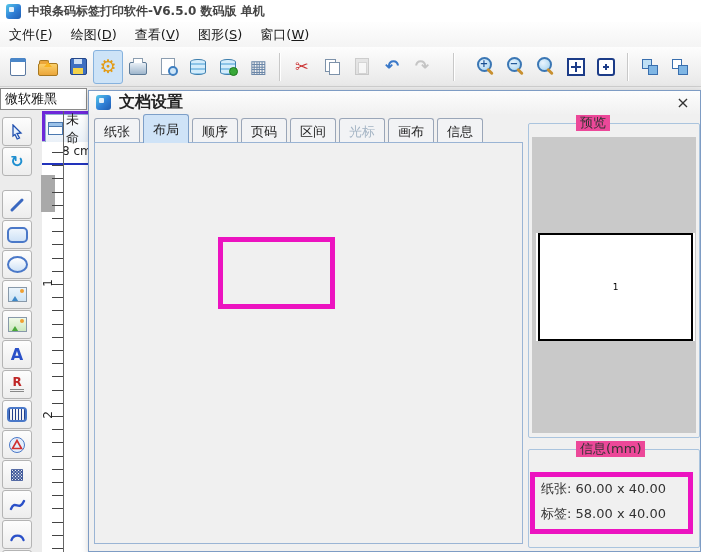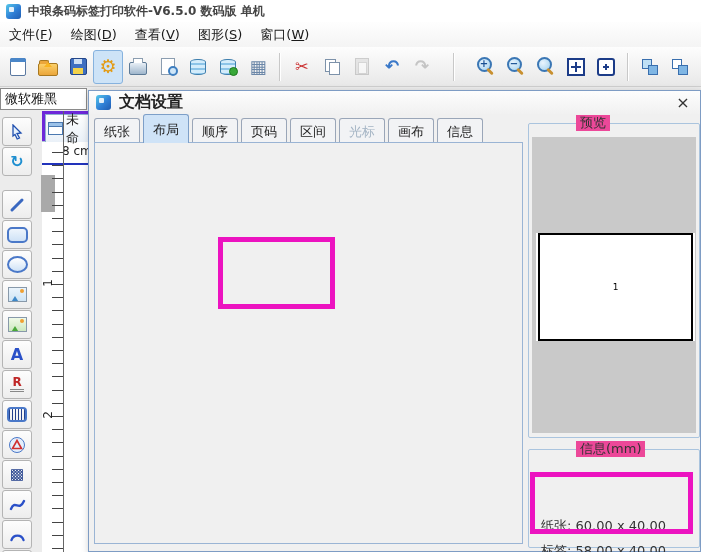--- a/index.html
+++ b/index.html
@@ -124,21 +124,21 @@
   .tri-dn{width:0;height:0;border:3px solid transparent;border-top:4px solid #556;margin-bottom:-3px;}
   .checkbox{position:absolute;width:13px;height:13px;border:1px solid #7ba0c8;background:linear-gradient(#f4f8fc,#d0e0f0);box-sizing:border-box;}
   .hl-box{position:absolute;border:5px solid #ec13c0;box-sizing:border-box;pointer-events:none;z-index:5;}
 
   .preview-group{left:439px;top:32px;width:170px;height:313px;}
   .preview-area{position:absolute;left:3px;top:13px;width:164px;height:296px;background:#c9c9c9;}
   .paper{position:absolute;left:4px;top:96px;width:159px;height:108px;background:#fff;}
   .label-rect{position:absolute;left:2px;top:0;width:155px;height:108px;border:2px solid #000;box-sizing:border-box;display:flex;align-items:center;justify-content:center;}
   .page-num{font-size:9px;color:#000;}
   .info-group{left:439px;top:358px;width:170px;height:97px;}
-  .info-line{position:absolute;left:12px;font-size:13px;color:#333;white-space:nowrap;margin-top:37px;}
+  .info-line{position:absolute;left:12px;font-size:13px;color:#333;white-space:nowrap;}
 </style>
 </head>
 <body>
 
 <div id="app">
 
   <div class="abs titlebar">
     <div class="app-logo"></div>
     <div class="title-text">中琅条码标签打印软件-V6.5.0 数码版 单机</div>
   </div>

